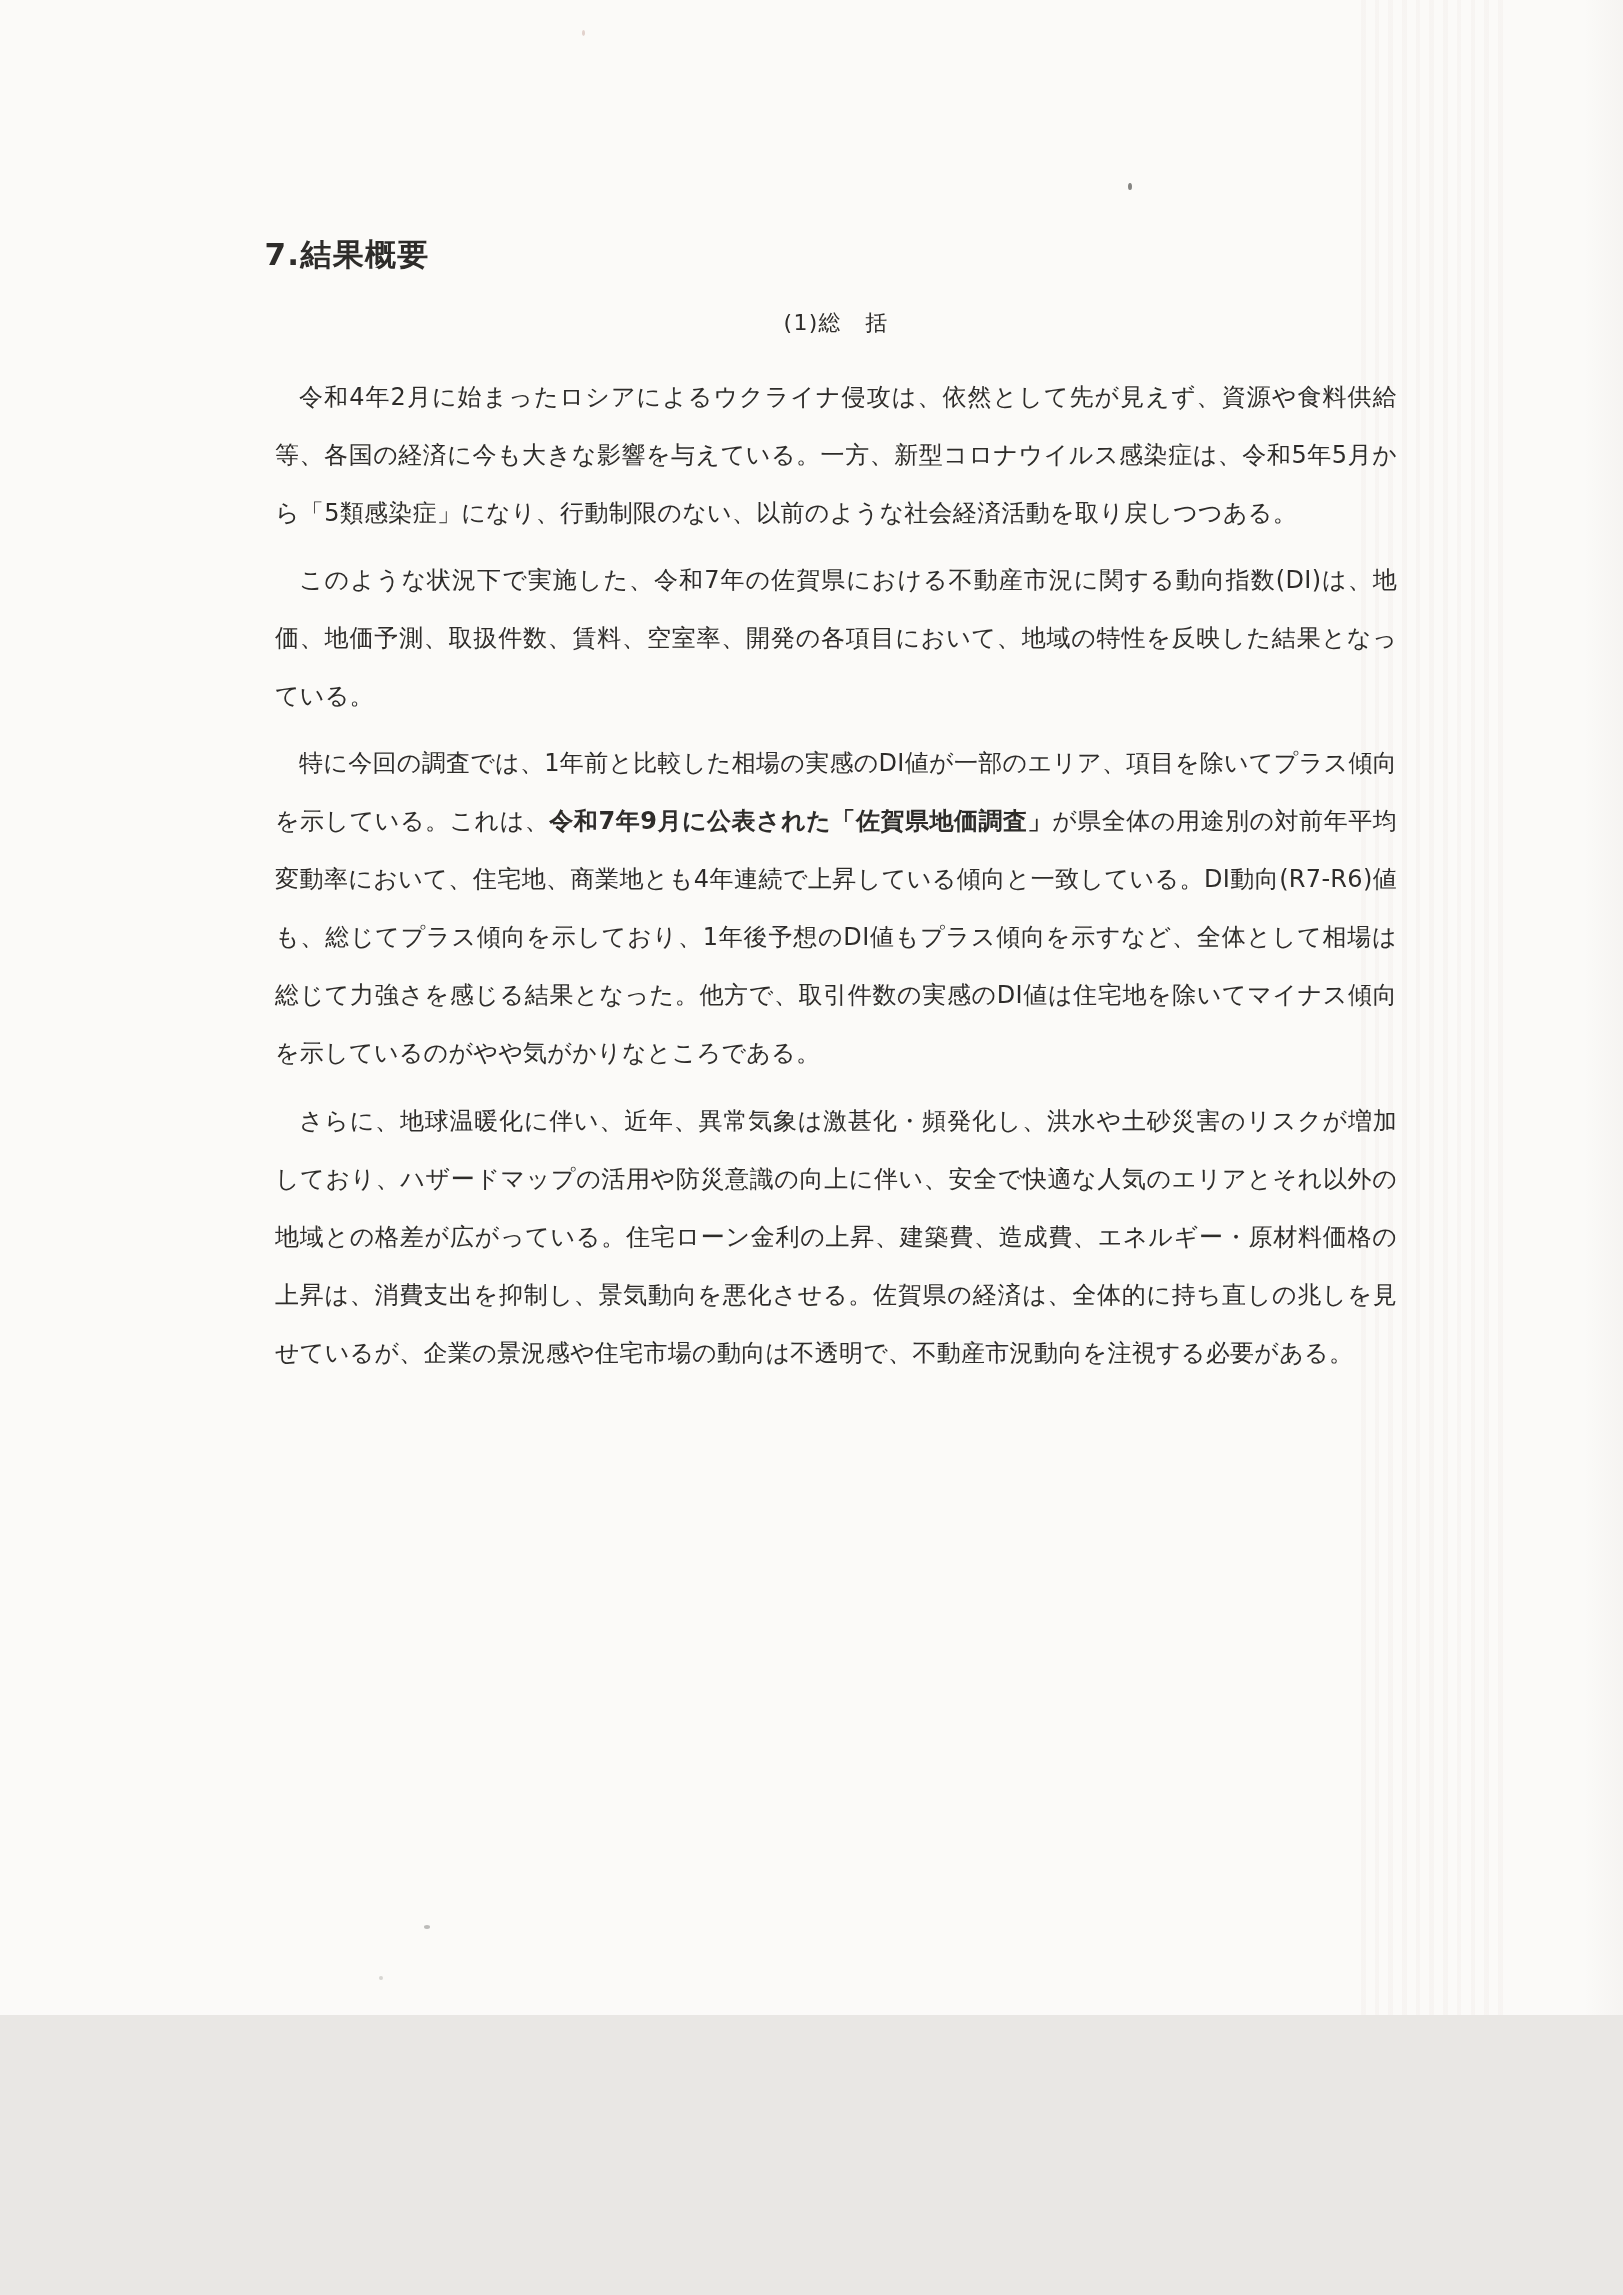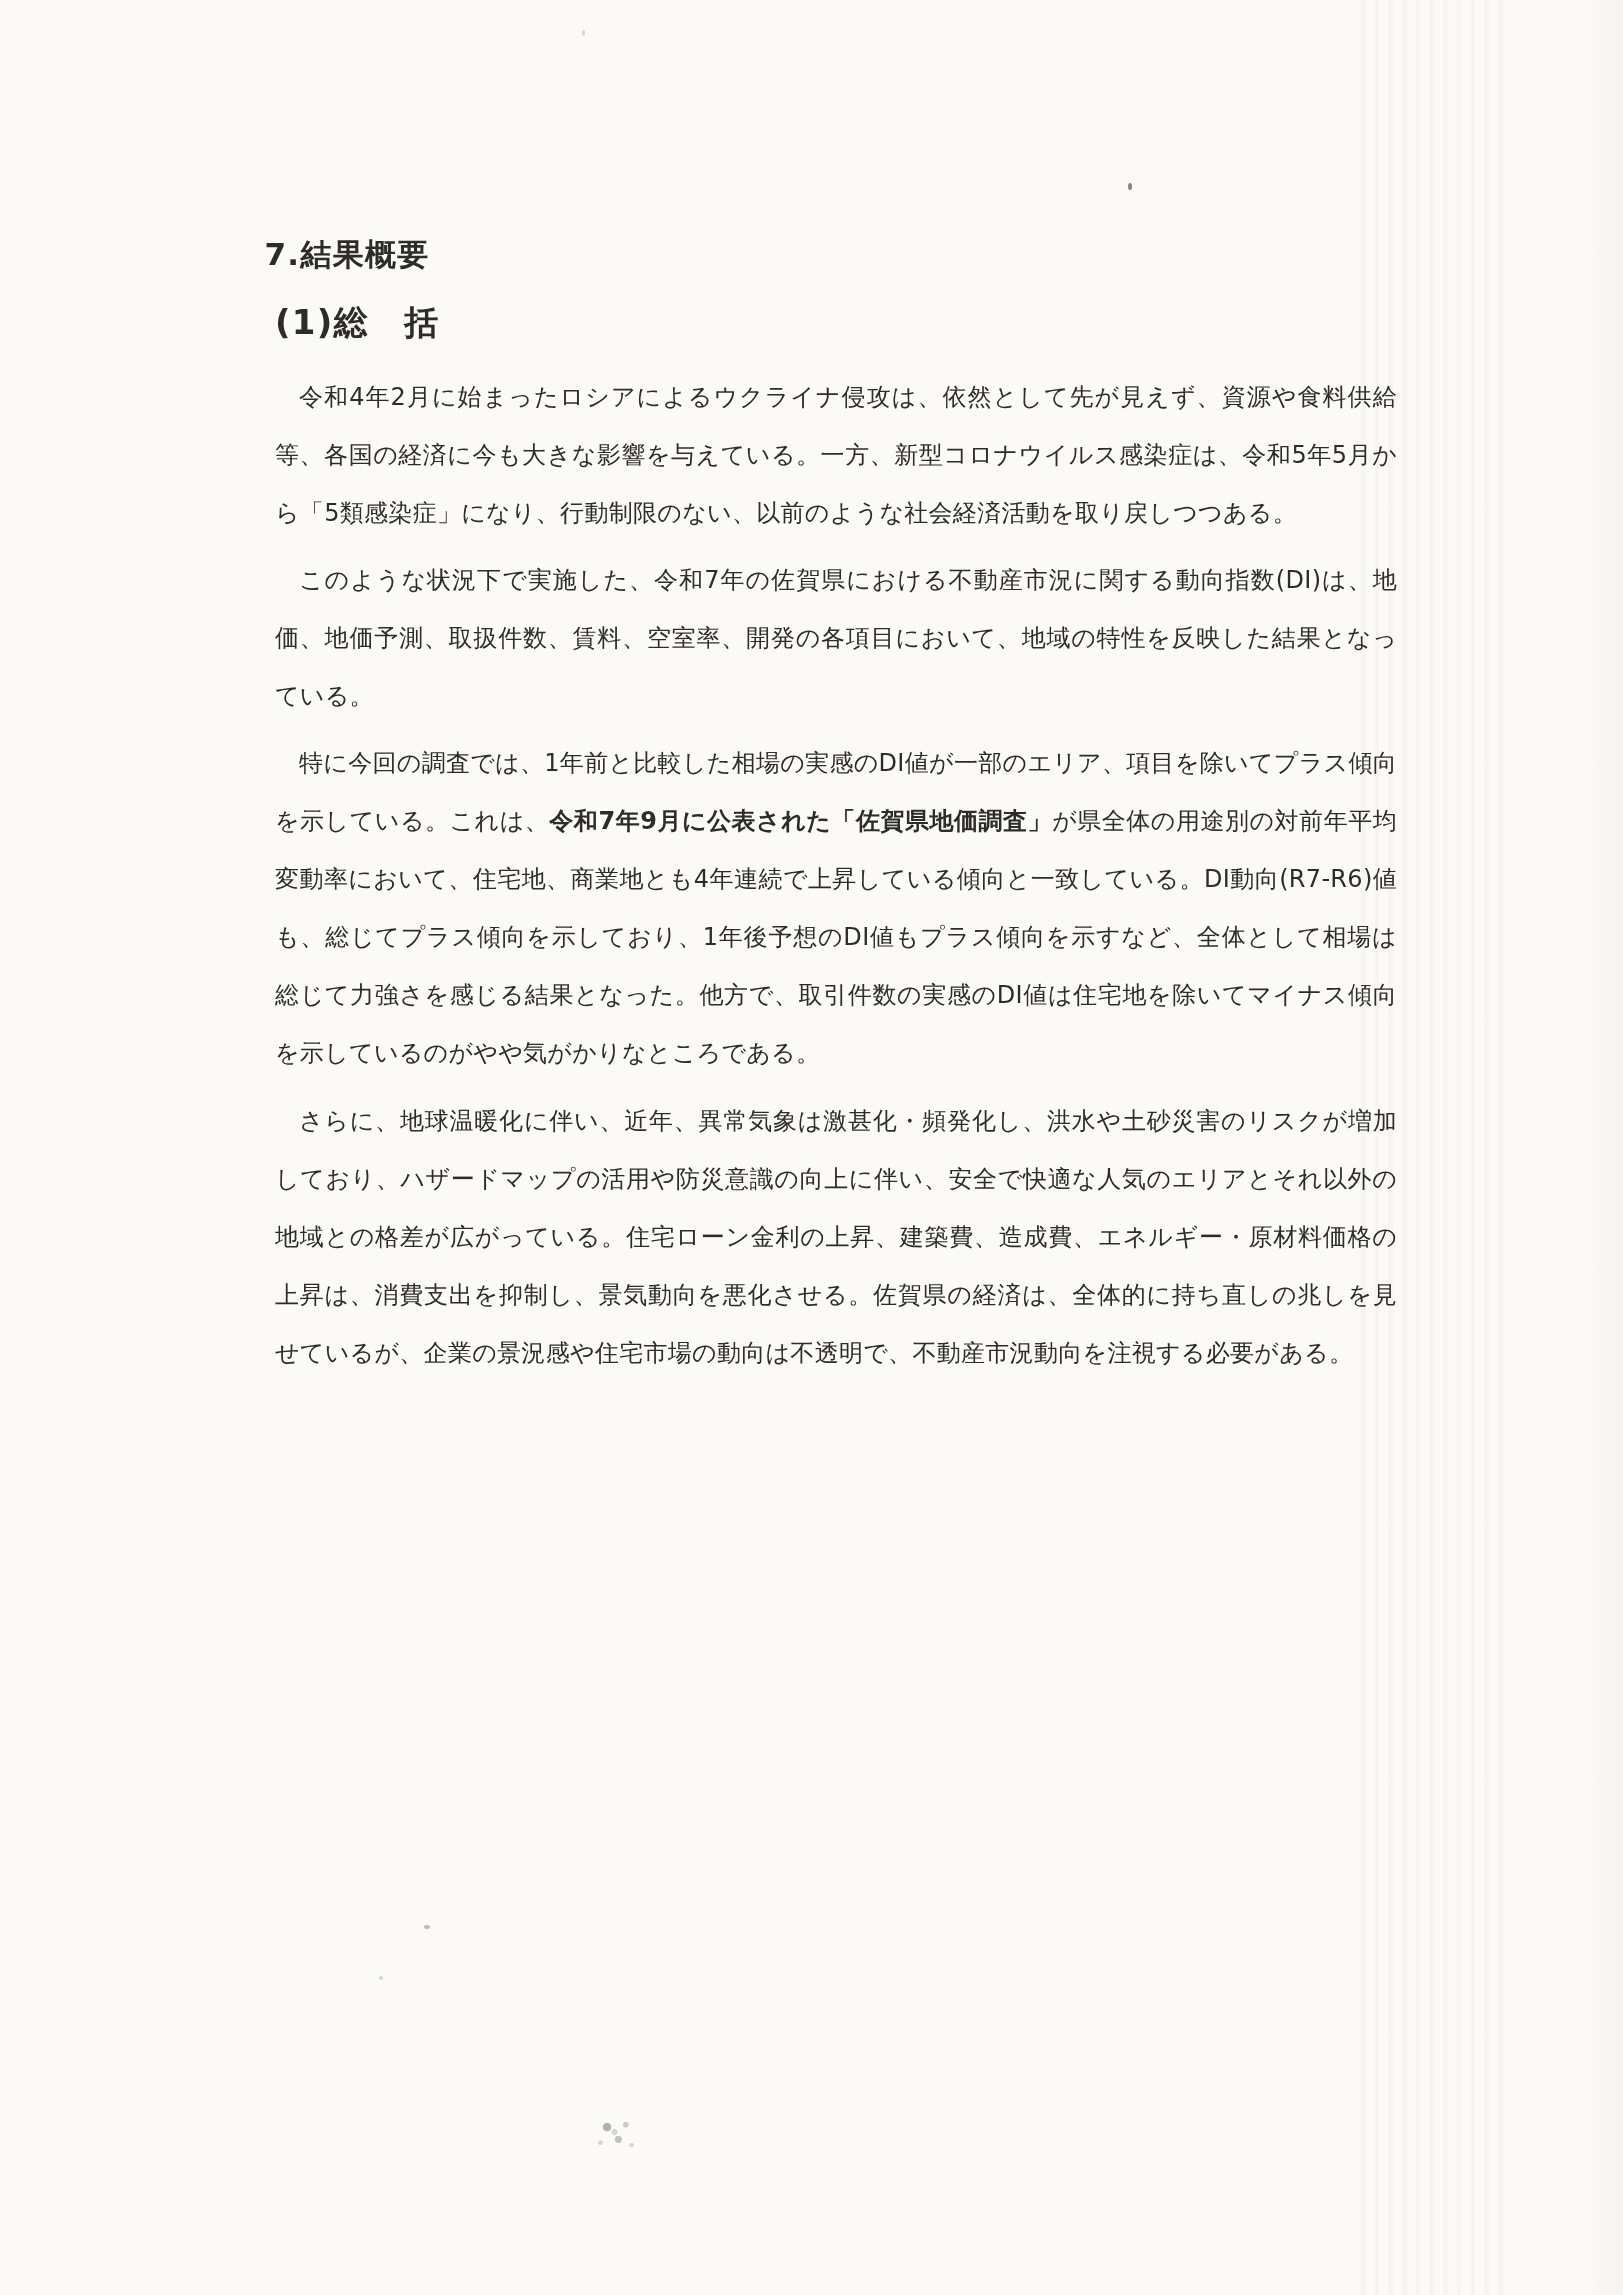--- a/index.html
+++ b/index.html
@@ -3,21 +3,21 @@
 <meta charset="utf-8">
 <style>
   html, body {
     margin: 0;
     padding: 0;
     background: #e9e7e4;
   }
   .page {
     position: relative;
     width: 1623px;
-    height: 2295px;
+    height: 2015px;
     margin: 0 auto;
     background: #fbfaf8;
     overflow: hidden;
     font-family: "DejaVu Sans", sans-serif;
     color: #2e2c2a;
   }
   
   .streaks {
     position: absolute;
     top: 0;
@@ -48,24 +48,25 @@
   }
   h1.section {
     margin: 0 0 29px -10.5px;
     font-size: 31px;
     line-height: 39px;
     font-weight: 600;
     letter-spacing: 1.3px;
   }
   h2.subsection {
     margin: 0 0 26px 0;
-    font-size: 34px;
+    font-size: 22px;
     line-height: 39px;
-    font-weight: 700;
+    font-weight: 400;
     letter-spacing: 1.3px;
+    text-align: center;
   }
   .body-text p {
     margin: 0 0 9.2px 0;
     font-size: 24px;
     line-height: 58px;
     text-align: justify;
     text-indent: 1em;
     letter-spacing: 0.3px;
     font-weight: 400;
   }

